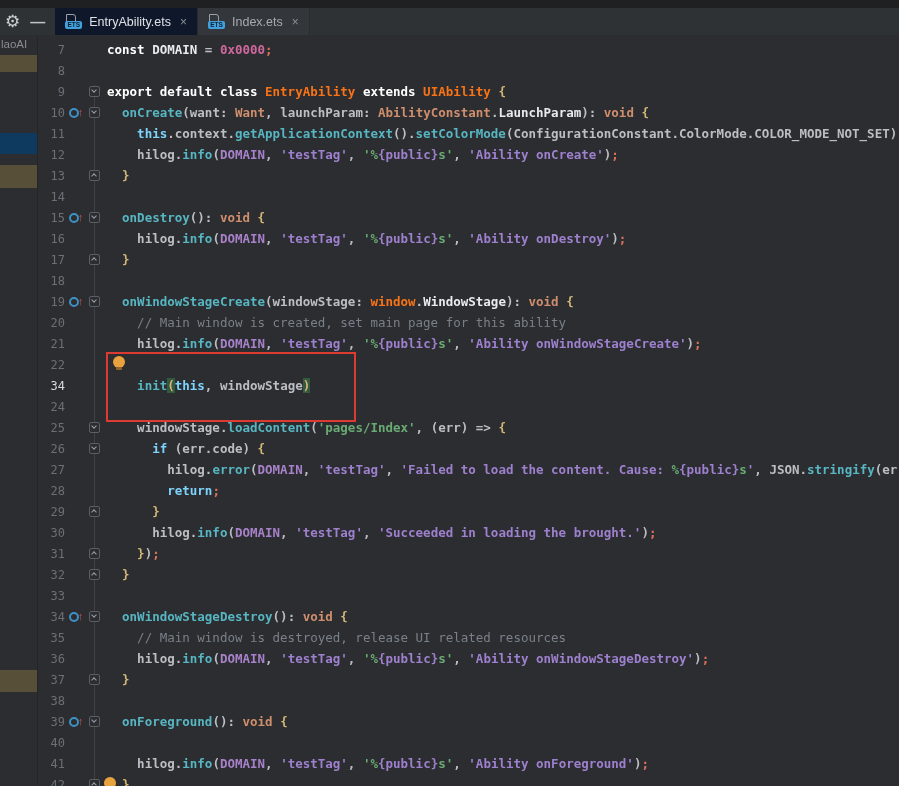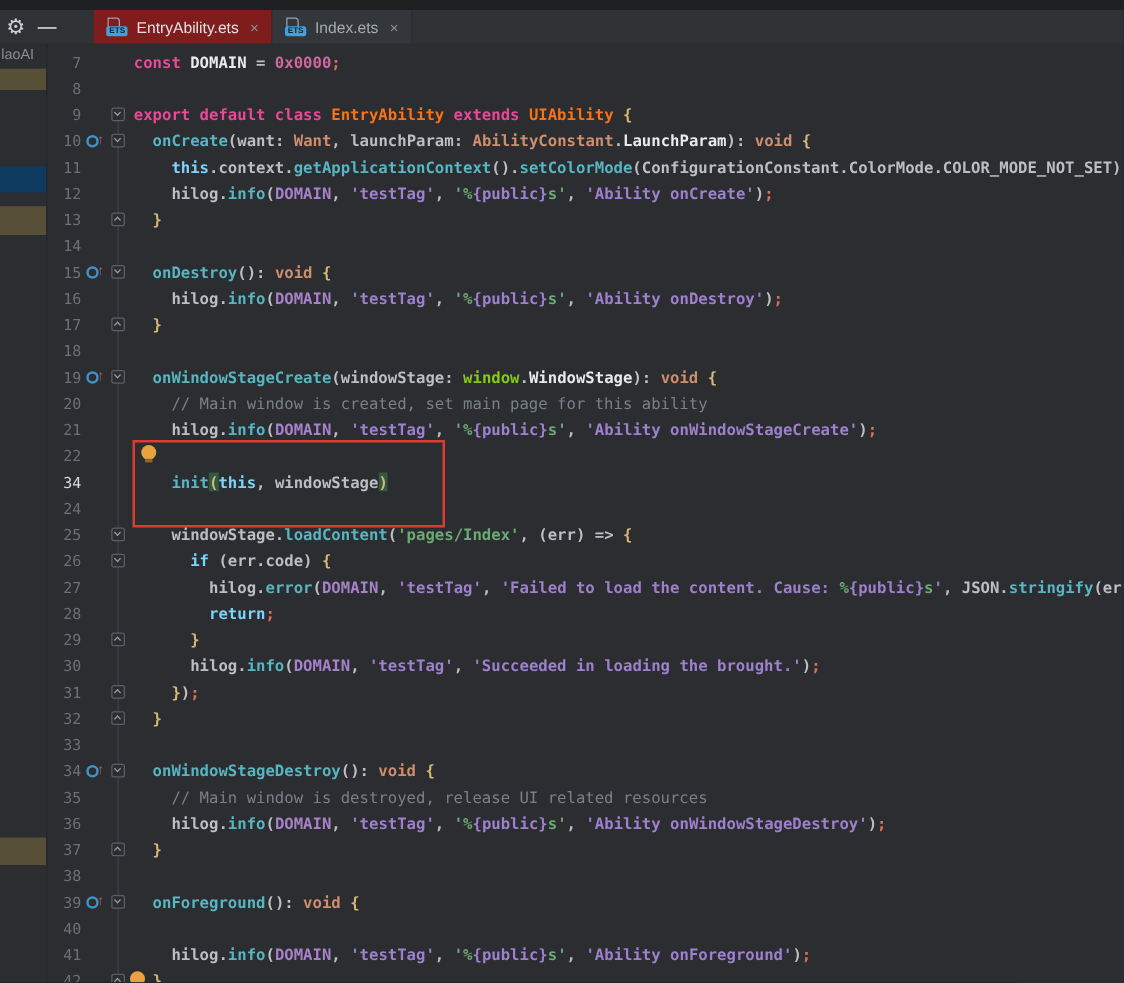--- a/index.html
+++ b/index.html
@@ -7,21 +7,21 @@
          font-family:"Liberation Sans", sans-serif;}
   
   .topstrip{position:absolute;left:0;top:0;width:899px;height:8px;background:#1E2022;}
   .tabbar{position:absolute;left:0;top:8px;width:899px;height:27px;background:#2F3235;
           display:flex;align-items:stretch;}
   .winbtns{display:flex;align-items:center;gap:10px;padding:0 10px 0 5px;}
   .gear{color:#CBCFD4;font-size:17px;line-height:1;cursor:default;}
   .minim{color:#BFC3C8;font-size:15px;font-weight:bold;line-height:1;}
   .tab{display:flex;align-items:center;gap:7px;padding:0 10px;background:#33363A;
        border-right:1px solid #2A2C2F;color:#A7ABB2;font-size:12.5px;}
-  .tab.active{background:#7f1d1d;color:#DFE1E5;margin-left:20px;}
+  .tab.active{background:#0f172a;color:#DFE1E5;}
   .tclose{color:#8E9298;font-size:12px;margin-left:2px;cursor:pointer;}
   .fico{position:relative;width:17px;height:15px;flex:none;}
   .fico .doc{position:absolute;left:1px;top:0;width:8px;height:8px;border:1px solid #9BA1A8;
              border-top-right-radius:3px;}
   .fico .badge{position:absolute;left:0;bottom:0;width:17px;height:8px;background:#41A0DE;
                border-radius:2px;color:#10222D;font-size:6.5px;font-weight:bold;
                text-align:center;line-height:8px;letter-spacing:0;}
   
   .sidebar{position:absolute;left:0;top:35px;width:37px;height:751px;background:#2B2D30;
            border-right:1px solid #242628;overflow:hidden;}
@@ -43,26 +43,26 @@
   .foldc{width:14px;flex:none;display:flex;align-items:center;justify-content:center;}
   .fm{position:relative;width:9px;height:9px;border:1px solid #5A5E65;border-radius:2px;
       background:#2B2D30;}
   .fm::after{content:"";position:absolute;left:2px;width:3px;height:3px;
              border-right:1px solid #9BA0A7;border-bottom:1px solid #9BA0A7;}
   .fm.open::after{top:1px;transform:rotate(45deg);}
   .fm.close::after{top:3px;transform:rotate(-135deg);}
   .code{flex:1;white-space:pre;padding-left:6px;color:#BCBEC4;font-size:12.5px;
         font-family:"DejaVu Sans Mono", monospace;font-weight:bold;line-height:21px;}
   
-  .tk-k{color:#ec4899;}           
+  .tk-k{color:#ffffff;}           
   .tk-o{color:#7dd3fc;}           
   .tk-ty{color:#CF8E6D;font-weight:bold;} 
   .tk-t{color:#f97316;}           
   .tk-f{color:#57B6C2;}           
-  .tk-b{color:#84cc16;}           
+  .tk-b{color:#f97316;}           
   .tk-w{color:#E8EAED;}           
   .tk-p{color:#BCBEC4;}           
   .tk-c{color:#A781C9;}           
   .tk-s{color:#9E80CE;}           
   .tk-g{color:#6AAB73;}           
   .tk-m{color:#7A8089;font-weight:normal;} 
   .tk-n{color:#D0679D;}           
   .tk-y{color:#D5B778;}           
   .tk-e{color:#D9705C;}           
   .tk-hl{color:#D5B778;background:#33593F;}  

